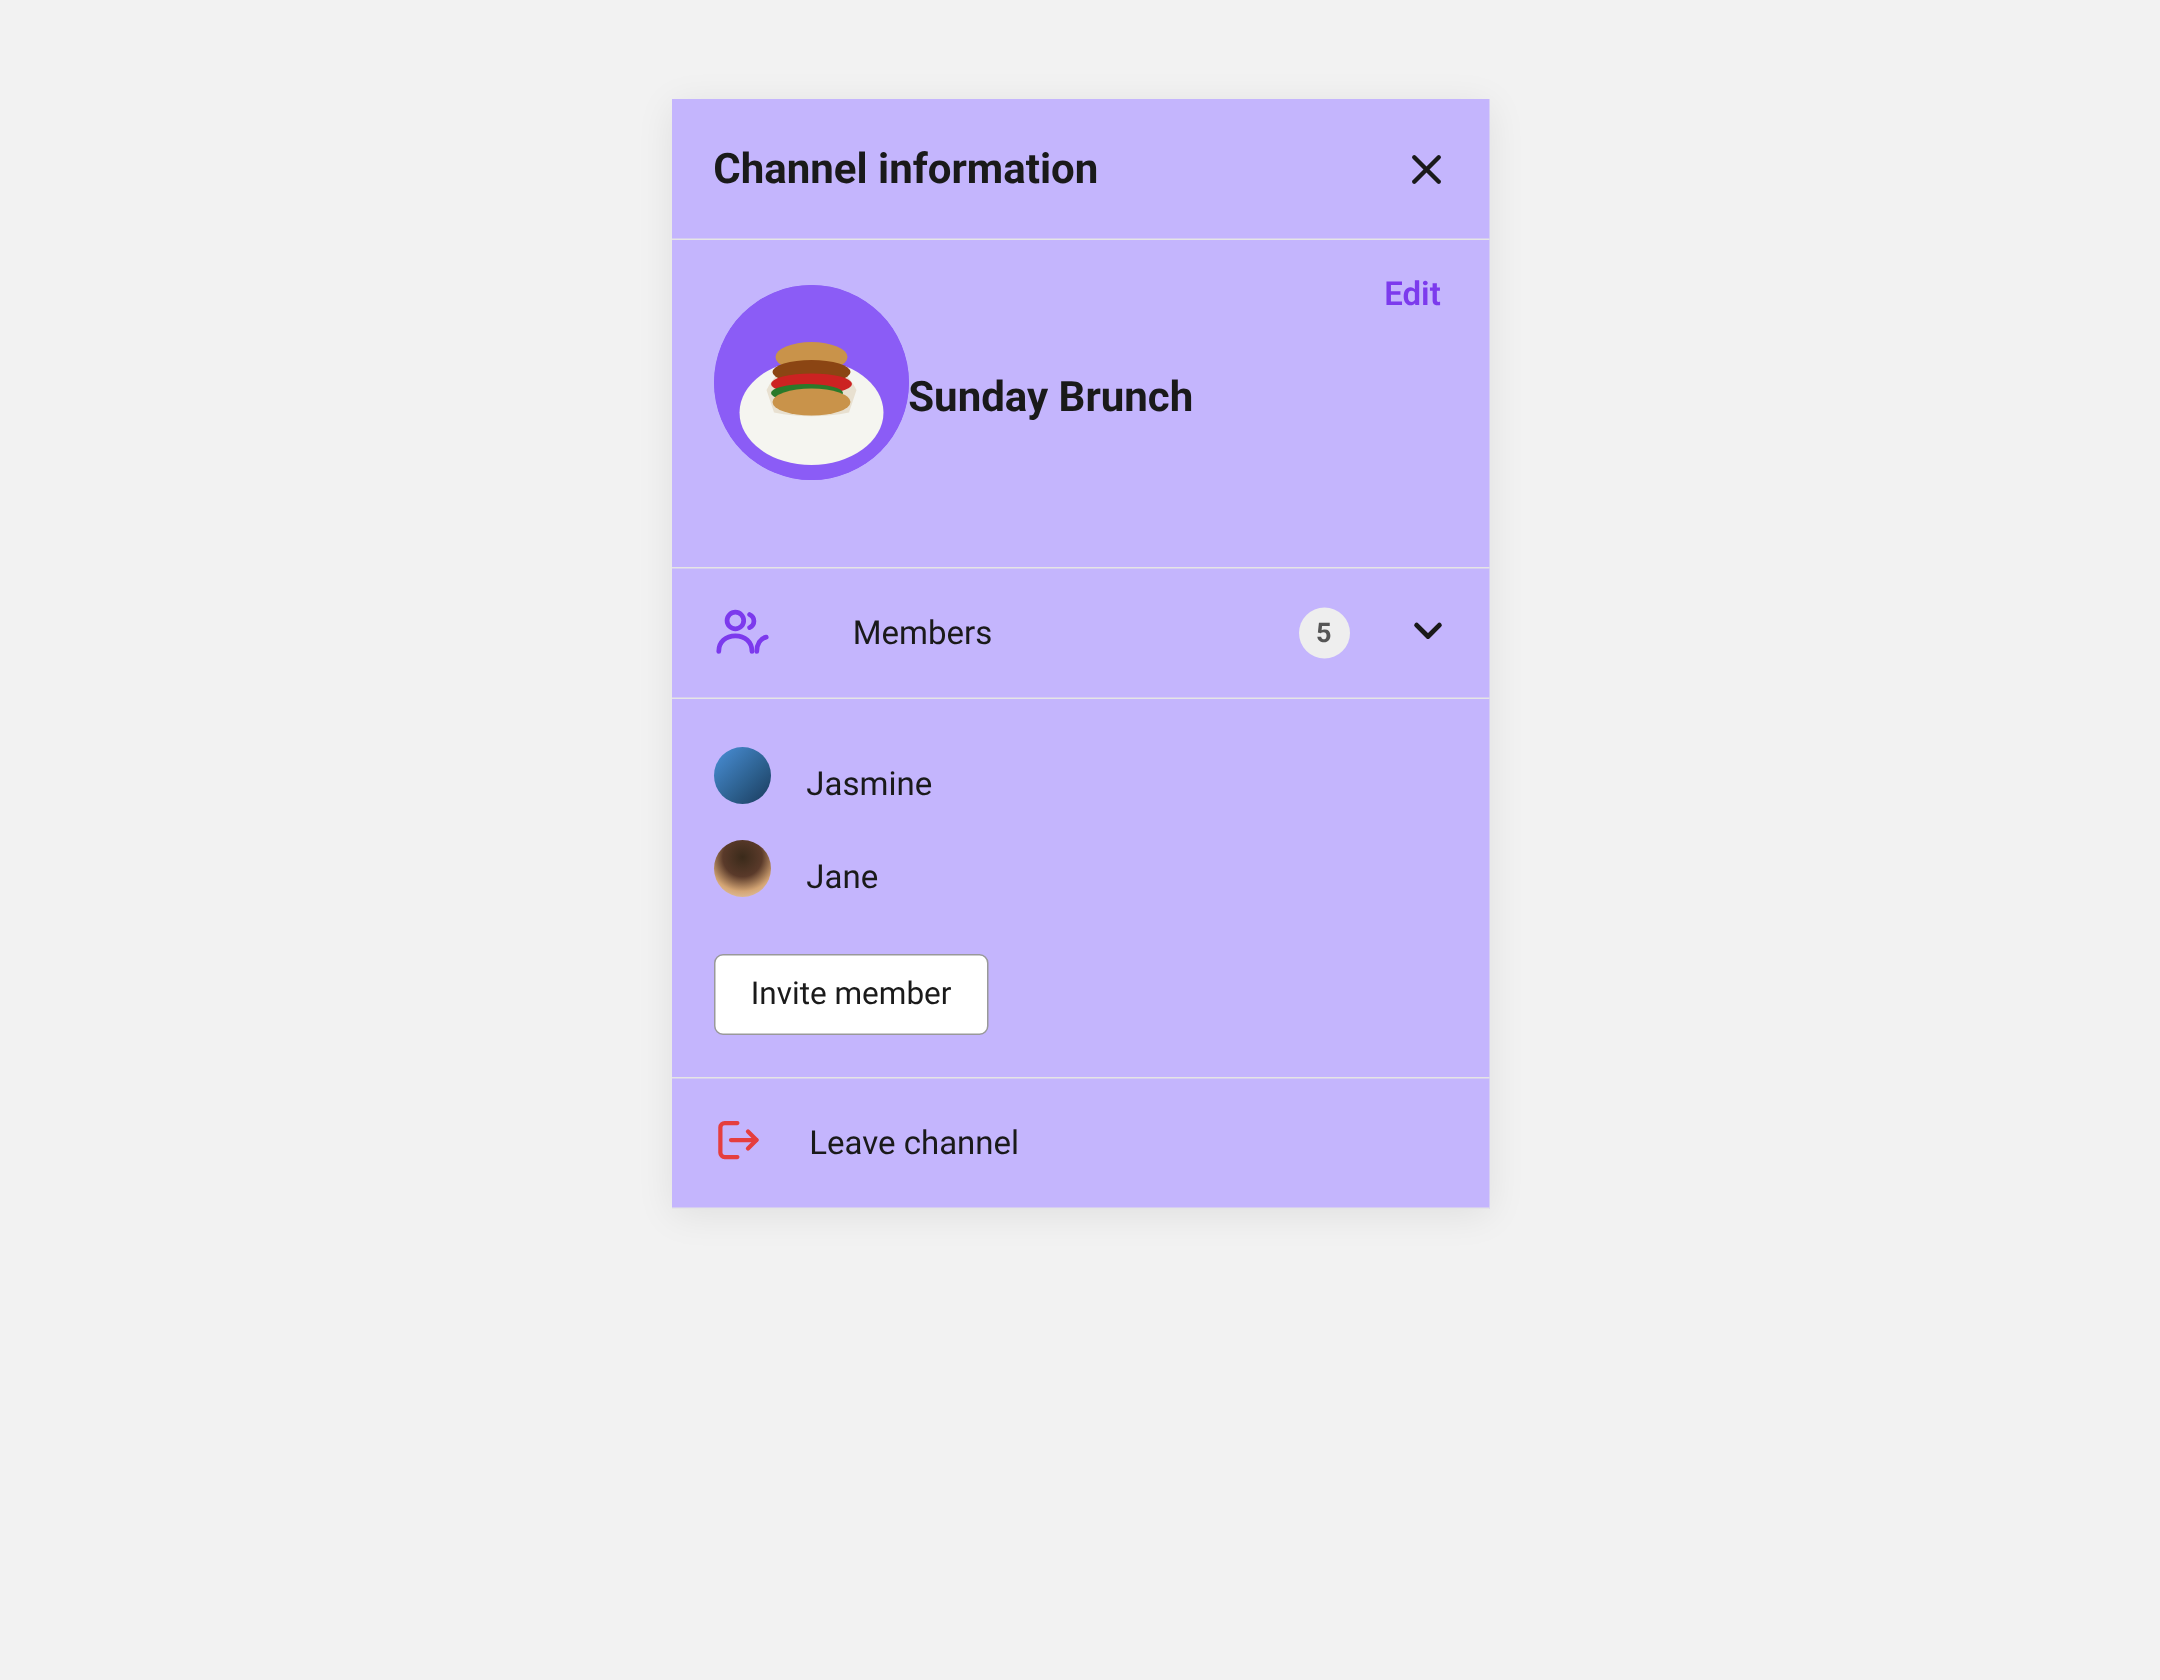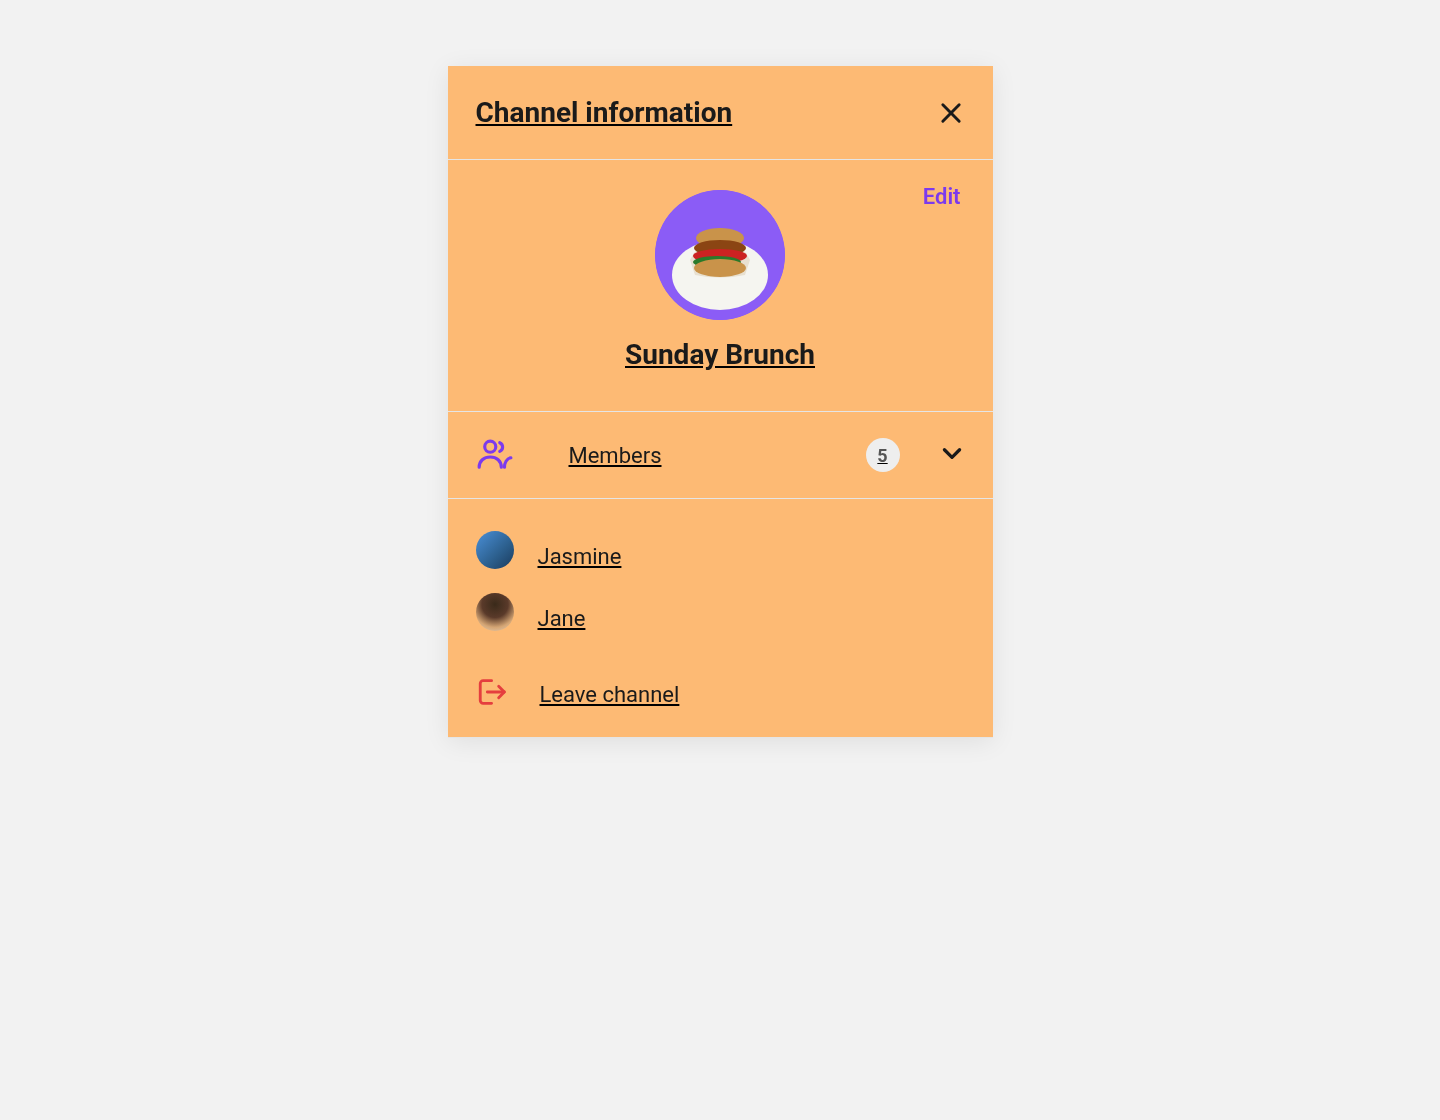--- a/index.html
+++ b/index.html
@@ -14,23 +14,22 @@
       width: 1440px;
       height: 1120px;
       display: flex;
       justify-content: center;
       align-items: flex-start;
       padding-top: 66px;
     }
     
     .panel {
       width: 545px;
-      background: #fdba74;
+      background: #c4b5fd;
       box-shadow: 0 4px 24px rgba(0,0,0,0.08);
-      text-decoration: underline;
     }
     
     .header {
       display: flex;
       align-items: center;
       justify-content: space-between;
       padding: 30px 28px;
       border-bottom: 1px solid #e5e5e5;
     }
     
@@ -45,21 +44,21 @@
       display: flex;
       align-items: center;
       justify-content: center;
     }
     
     .info-section {
       position: relative;
       padding: 30px 28px 40px;
       border-bottom: 1px solid #e5e5e5;
       display: flex;
-      flex-direction: column;
+      flex-direction: row;
       align-items: center;
     }
     
     .edit-link {
       position: absolute;
       top: 24px;
       right: 32px;
       color: #7c3aed;
       font-size: 22px;
       font-weight: 600;
@@ -240,20 +239,23 @@
     <div class="member-item">
       <div class="member-avatar avatar-jasmine"></div>
       <span class="member-name">Jasmine</span>
     </div>
     <div class="member-item">
       <div class="member-avatar avatar-jane"></div>
       <span class="member-name">Jane</span>
     </div>
   </div>
 
+  <div class="invite-section">
+    <button class="invite-btn">Invite member</button>
+  </div>
 
   <div class="leave-section">
     <span class="leave-icon">
       <svg width="34" height="34" viewBox="0 0 24 24" fill="none" stroke="#e53e3e" stroke-width="2" stroke-linecap="round" stroke-linejoin="round">
         <path d="M 11 4 L 5 4 C 4 4 3 5 3 6 L 3 18 C 3 19 4 20 5 20 L 11 20"></path>
         <line x1="8" y1="12" x2="20" y2="12"></line>
         <polyline points="16 8 20 12 16 16"></polyline>
       </svg>
     </span>
     <span class="leave-label">Leave channel</span>

